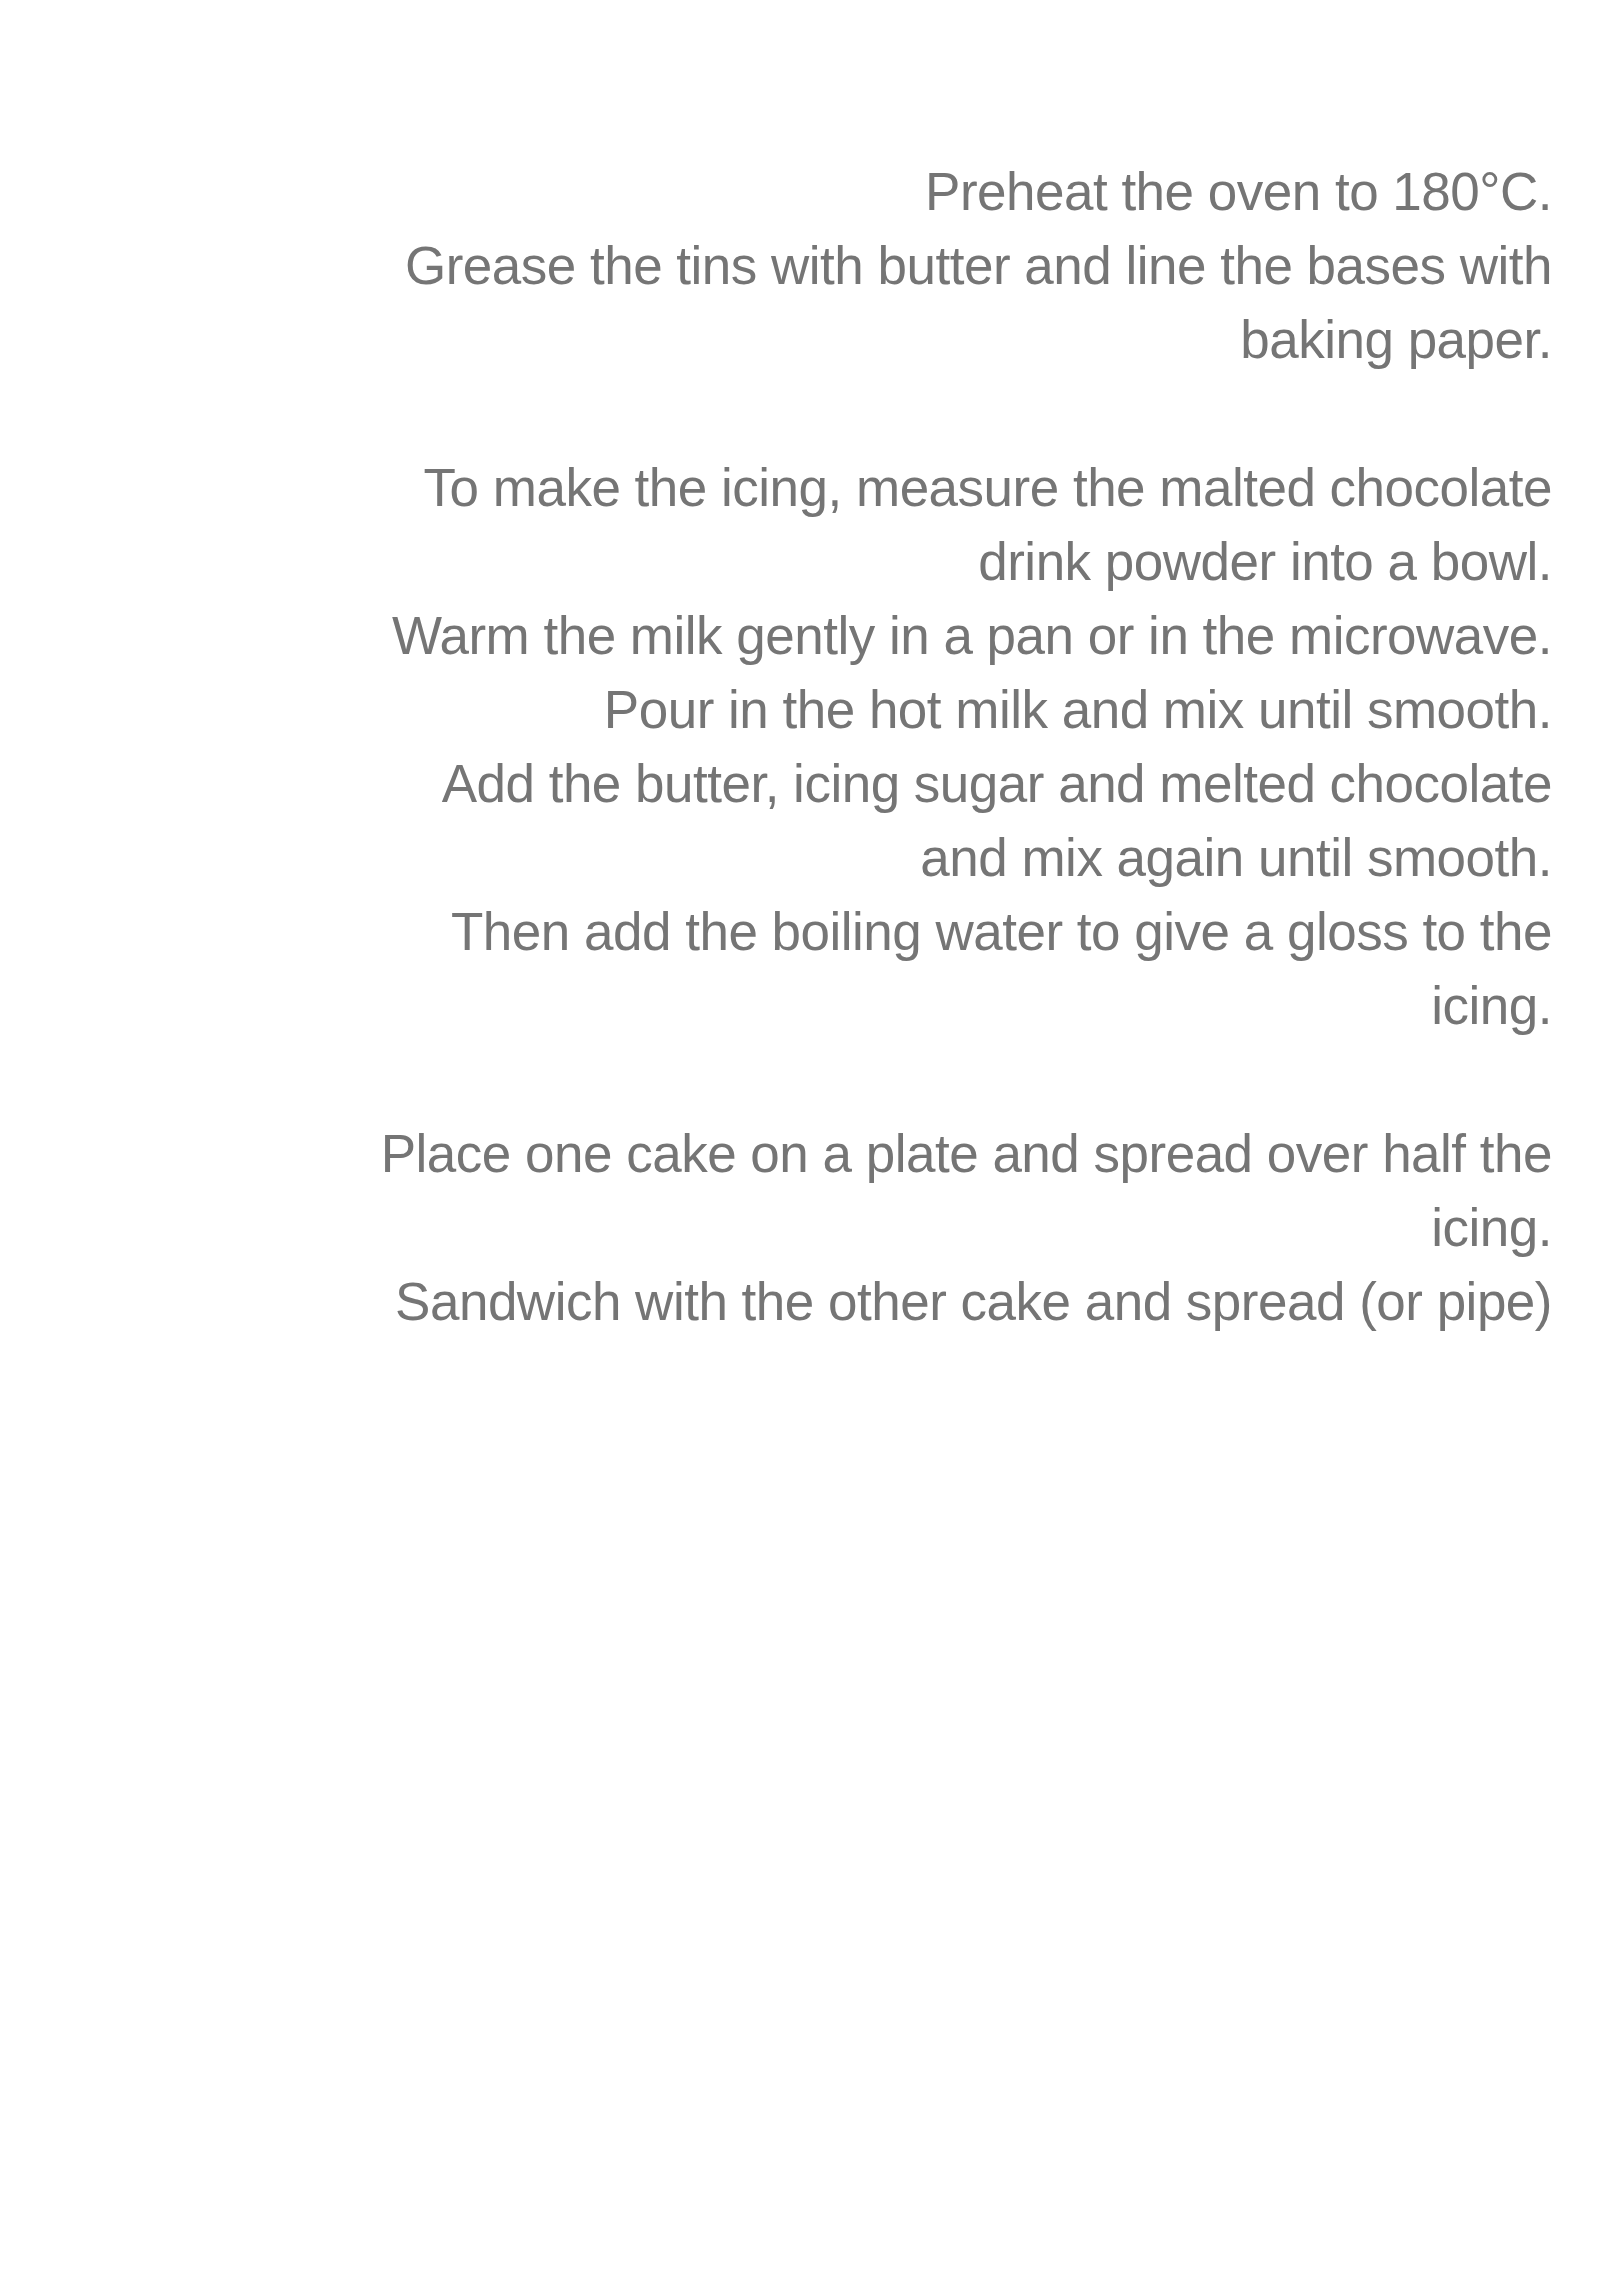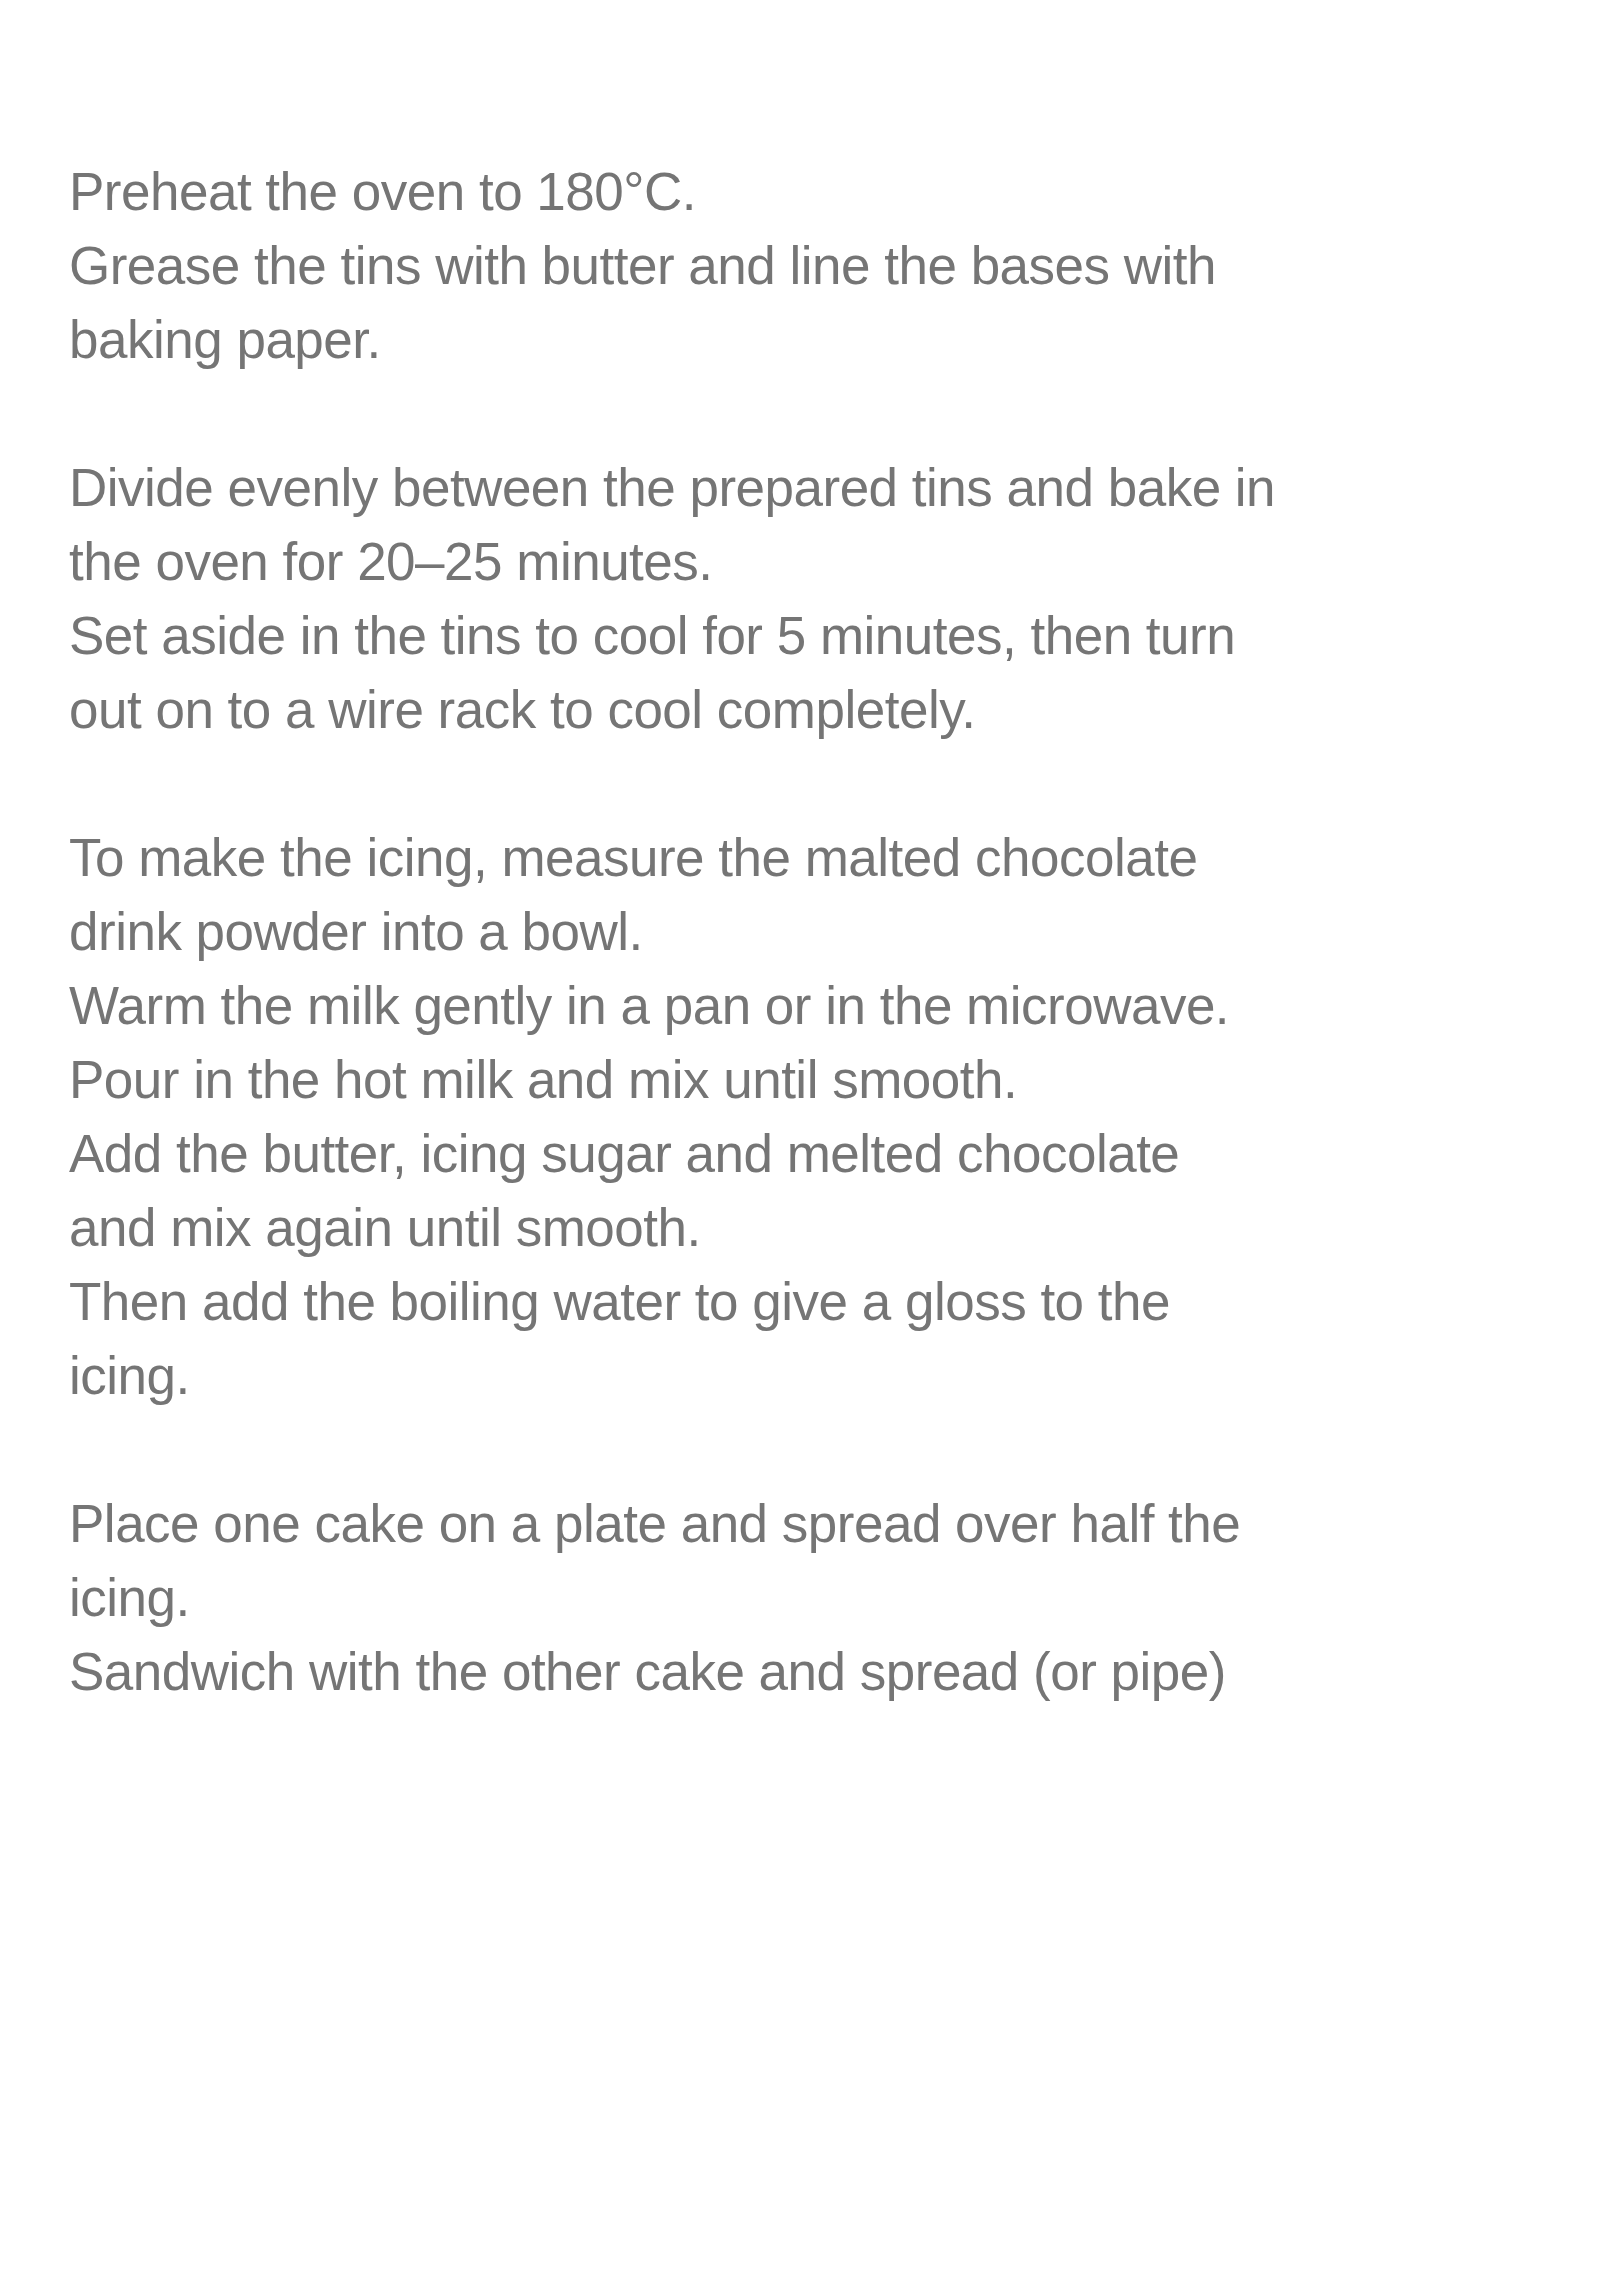--- a/index.html
+++ b/index.html
@@ -20,36 +20,32 @@
     width: 100%;
   }
   .step {
     margin: 0 0 74px 0;
     font-family: "Liberation Sans", sans-serif;
     font-size: 53px;
     line-height: 74px;
     font-weight: 400;
     letter-spacing: -0.5px;
     color: #757575;
-    text-align: left;
+    text-align: right;
     white-space: pre-wrap; 
   }
 </style>
 </head>
 <body>
 
 <div class="page">
   <div class="content">
     <p class="step">Preheat the oven to 180°C.
 Grease the tins with butter and line the bases with
 baking paper.</p>
-    <p class="step">Divide evenly between the prepared tins and bake in
-the oven for 20–25 minutes.
-Set aside in the tins to cool for 5 minutes, then turn
-out on to a wire rack to cool completely.</p>
     <p class="step">To make the icing, measure the malted chocolate
 drink powder into a bowl.
 Warm the milk gently in a pan or in the microwave.
 Pour in the hot milk and mix until smooth.
 Add the butter, icing sugar and melted chocolate
 and mix again until smooth.
 Then add the boiling water to give a gloss to the
 icing.</p>
     <p class="step">Place one cake on a plate and spread over half the
 icing.

